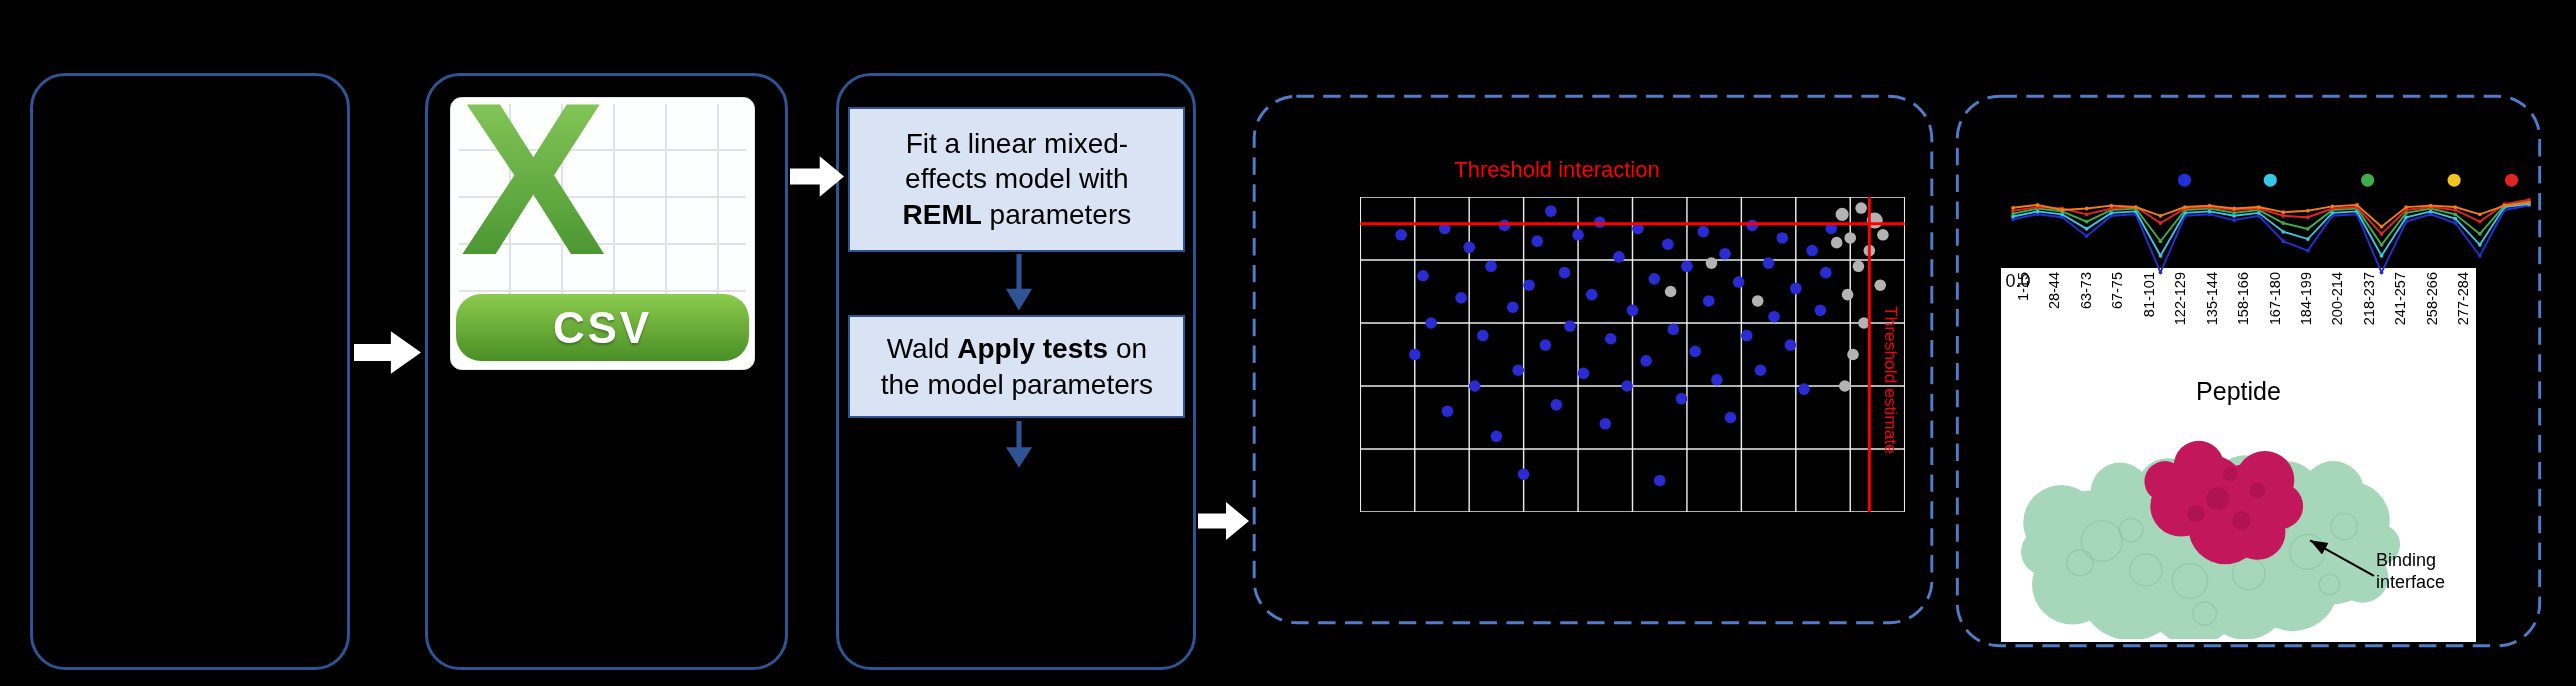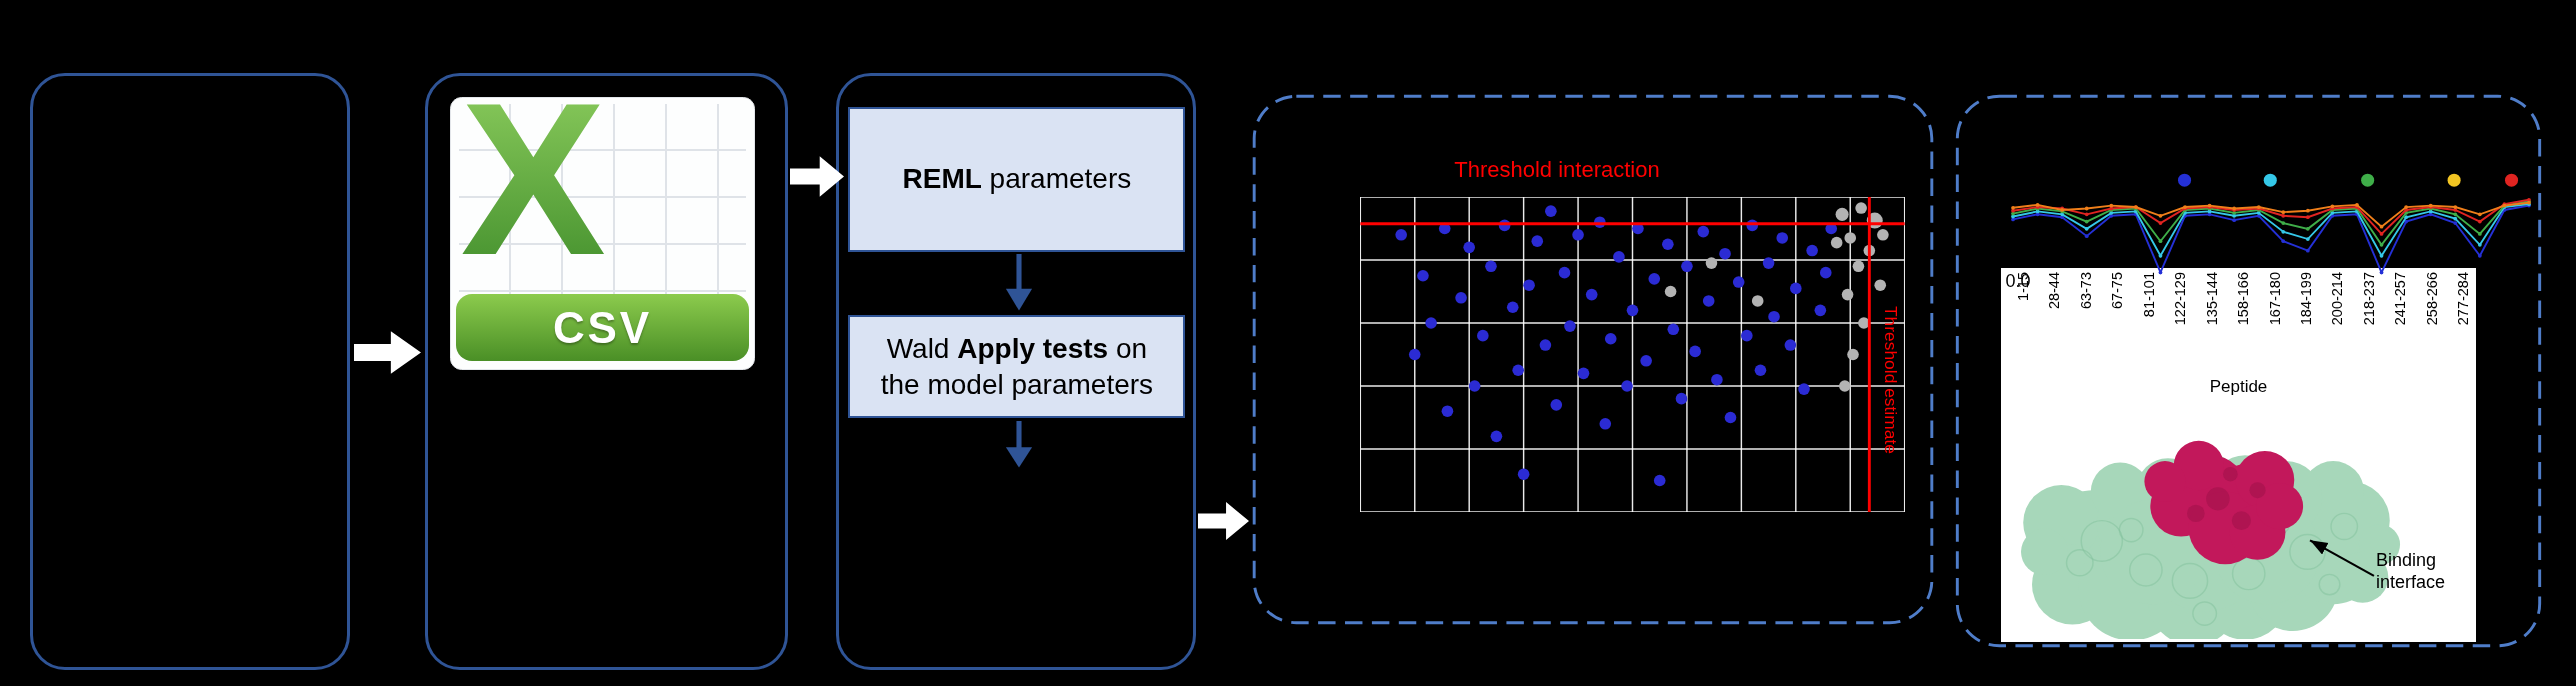--- a/index.html
+++ b/index.html
@@ -30,21 +30,21 @@
 
   
   .csv-icon { position:absolute; left:22px; top:21px; width:305px; height:273px; }
   .csv-page { position:absolute; inset:0; background:#fdfefe; border:1.5px solid #e3e6ea; border-radius:11.6px;
               box-shadow:0 4.4px 10.2px rgba(0,0,0,0.45); }
   .csv-grid { position:absolute; left:8.7px; right:8.7px; top:7.3px; bottom:76px;
     background-image:
       repeating-linear-gradient(to right, transparent 0 50px, #dfe3e8 50px 52px),
       repeating-linear-gradient(to bottom, transparent 0 45px, #dfe3e8 45px 47px); }
   .csv-x-svg { position:absolute; left:-4.4px; top:-8.7px; }
-  .csv-banner { position:absolute; left:5.8px; right:5.8px; bottom:8.7px; height:67px; border-radius:16px;
+  .csv-banner { position:absolute; left:5.8px; right:5.8px; bottom:8.7px; height:67px; border-radius:25px;
     background:linear-gradient(180deg,#8ccb4d,#4a8f26); display:flex; align-items:center; justify-content:center; }
   .csv-banner span { color:#fff; font-weight:bold; font-size:44px; letter-spacing:2.9px;
     text-shadow:0 1.5px 2.2px rgba(0,0,0,0.3); }
 
   
   .step-box { position:absolute; left:9.4px; width:337px; background:var(--box-fill,#dae3f3);
     border:2.2px solid var(--box-border,#2f5496); display:flex; align-items:center; justify-content:center; }
   .step-text { width:100%; padding:0 10.2px; text-align:center; white-space:pre-wrap;
     font-size:28px; line-height:1.26; color:#000; }
   #box1 { top:30.5px;  height:145px; }
@@ -63,21 +63,21 @@
   .volcano-side-label { position:absolute; left:628px; top:212px; writing-mode:vertical-rl;
     color:var(--accent-red,#ff0000); font-size:17.4px; }
 
   
   .white-area { position:absolute; left:46px; top:174px; width:475px; height:374px; background:#fff; }
   #profile-svg { position:absolute; left:52px; top:76px; z-index:3; }
   .ytick { position:absolute; left:4.4px; top:2.9px; font-size:18px; color:#000; }
   #peptide-labels { position:absolute; inset:0; pointer-events:none; }
   .ptick { position:absolute; top:45px; width:98px; height:16px; transform:rotate(-90deg);
     text-align:right; font-size:14.5px; color:#000; }
-  .pep-xlabel { position:absolute; left:0; right:0; top:109px; text-align:center; font-size:17px; color:#000; }
+  .pep-xlabel { position:absolute; left:0; right:0; top:109px; text-align:center; font-size:25px; color:#000; }
   #protein-svg { position:absolute; left:19.6px; top:135px; }
   #annot-svg { position:absolute; left:0; top:0; pointer-events:none; }
   .annot-line { stroke:#000; stroke-width:3; }
   .binding-label { position:absolute; left:375px; top:282px; width:99px; font-size:18px;
     line-height:1.2; color:#000; white-space:pre-line; }
 
   .ps  { fill:var(--protein-surface,#a7d7ba); }
   .pst { fill:none; stroke:#7fbf9a; stroke-opacity:0.45; stroke-width:2; }
   .pi  { fill:var(--protein-interface,#c2185b); }
   .pit { fill:#9c1048; fill-opacity:0.5; }
@@ -107,21 +107,23 @@
       <div class="csv-banner">
         <span>CSV</span>
       </div>
     </div>
   </div>
 
   <div class="block-arrow" id="arrow2"></div>
 
   <div class="panel" id="panel3">
     <div class="step-box" id="box1">
-      <div class="step-text"><b>REML</b><span> parameters</span></div>
+      <div class="step-text"><span>Fit a linear mixed-
+effects model with
+</span><b>REML</b><span> parameters</span></div>
     </div>
     <svg class="down-arrow" id="darrow1" width="32" height="58" viewBox="0 0 44 80" preserveAspectRatio="none">
       <line class="da-line" x1="22" y1="0" x2="22" y2="50"></line>
       <polygon class="da-head" points="4,48 40,48 22,78"></polygon>
     </svg>
     <div class="step-box" id="box2">
       <div class="step-text"><span>Wald </span><b>Apply tests</b><span> on
 the model parameters</span></div>
     </div>
     <svg class="down-arrow" id="darrow2" width="32" height="48" viewBox="0 0 44 66" preserveAspectRatio="none">

